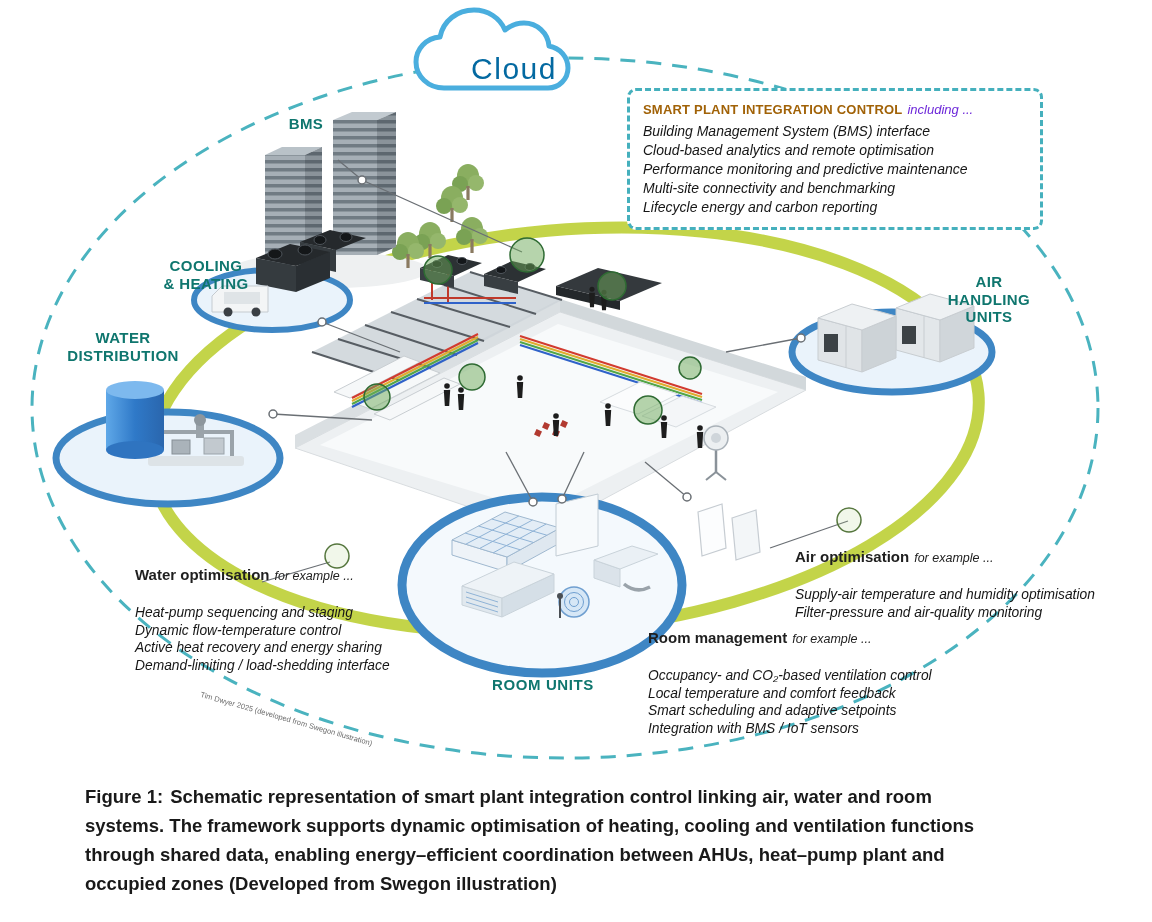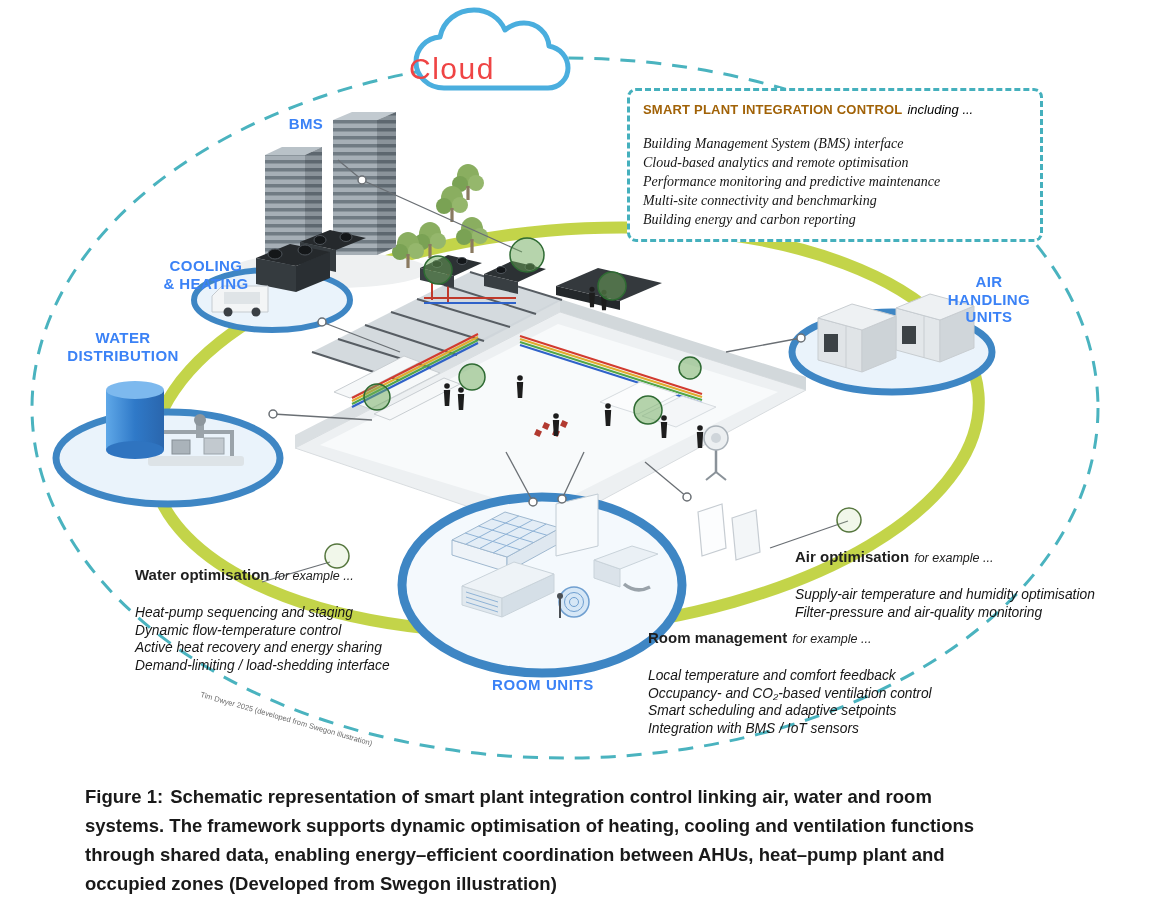--- a/index.html
+++ b/index.html
@@ -3,39 +3,39 @@
 <meta charset="utf-8">
 <style>
   html,body{margin:0;padding:0;}
   body{
     width:1152px;height:922px;background:#ffffff;position:relative;overflow:hidden;
     font-family:"Liberation Sans","DejaVu Sans",sans-serif;color:#1a1a1a;
   }
   #art{position:absolute;left:0;top:0;z-index:1;}
   .ov{position:absolute;z-index:2;}
   .cloud-text{
-    left:409px;top:52px;width:136px;text-align:left;
-    font-size:30px;color:#ef4444;letter-spacing:1.5px;font-weight:400;
+    left:421px;top:52px;width:136px;text-align:right;
+    font-size:30px;color:#0369a1;letter-spacing:1.5px;font-weight:400;
   }
   .node-label{
-    font-weight:bold;font-size:15px;color:#3b82f6;letter-spacing:.4px;
+    font-weight:bold;font-size:15px;color:#0f766e;letter-spacing:.4px;
     text-align:center;white-space:pre-line;line-height:1.18;
   }
   .lbl-bms{left:281px;top:115px;width:50px;}
   .lbl-cooling{left:143px;top:230px;width:126px;margin-top:27px;}
   .lbl-water{left:33px;top:329px;width:180px;}
   .lbl-ahu{left:929px;top:273px;width:120px;}
   .lbl-room{left:471px;top:676px;width:144px;letter-spacing:.6px;}
   .int-box{
     left:627px;top:88px;width:384px;padding:9px 13px 10px 13px;
     border:3px dashed #45b0bd;border-radius:9px;background:#ffffff;
   }
   .int-title{font-weight:bold;color:#a16207;font-size:13px;letter-spacing:.2px;}
-  .int-suffix{font-style:italic;font-weight:normal;color:#000000;font-size:13px;margin-left:5px;}
-  .int-items{margin-top:16px;font-family:Liberation Serif, serif;}
+  .int-suffix{font-style:italic;font-weight:normal;color:#6d28d9;font-size:13px;margin-left:5px;}
+  .int-items{margin-top:4px;}
   .int-items div{font-style:italic;font-size:14px;color:#161616;line-height:19px;}
   .opt-title{font-weight:bold;font-size:15px;color:#1f1f1f;}
   .opt-suffix{font-style:italic;font-size:12.5px;color:#222;margin-left:5px;font-weight:normal;}
   .opt-items{margin-top:20px;}
   .opt-items div{font-style:italic;font-size:13.8px;color:#161616;line-height:17.5px;}
   .opt-water{left:135px;top:566px;width:280px;}
   .opt-air{left:795px;top:548px;width:330px;}
   .opt-roommgmt{left:648px;top:629px;width:330px;}
   .credit{
     left:202px;top:690px;font-size:7.5px;color:#6b6b6b;white-space:nowrap;
@@ -333,21 +333,21 @@
 
 <div class="ov int-box">
   <div>
     <span class="int-title">SMART PLANT INTEGRATION CONTROL</span><span class="int-suffix">including ...</span>
   </div>
   <div class="int-items">
     <div>Building Management System (BMS) interface</div>
     <div>Cloud-based analytics and remote optimisation</div>
     <div>Performance monitoring and predictive maintenance</div>
     <div>Multi-site connectivity and benchmarking</div>
-    <div>Building energy and carbon reporting</div>
+    <div>Lifecycle energy and carbon reporting</div>
   </div>
 </div>
 
 <div class="ov opt-water">
   <div>
     <span class="opt-title">Water optimisation</span><span class="opt-suffix">for example ...</span>
   </div>
   <div class="opt-items">
     <div>Heat-pump sequencing and staging</div>
     <div>Dynamic flow-temperature control</div>
@@ -364,22 +364,22 @@
     <div>Supply-air temperature and humidity optimisation</div>
     <div>Filter-pressure and air-quality monitoring</div>
   </div>
 </div>
 
 <div class="ov opt-roommgmt">
   <div>
     <span class="opt-title">Room management</span><span class="opt-suffix">for example ...</span>
   </div>
   <div class="opt-items">
+    <div>Occupancy- and CO₂-based ventilation control</div>
     <div>Local temperature and comfort feedback</div>
-    <div>Occupancy- and CO₂-based ventilation control</div>
     <div>Smart scheduling and adaptive setpoints</div>
     <div>Integration with BMS / IoT sensors</div>
   </div>
 </div>
 
 <div class="ov credit">Tim Dwyer 2025 (developed from Swegon illustration)</div>
 
 <div class="ov caption">
   <span class="cap-label">Figure 1:</span><span>Schematic representation of smart plant integration control linking air, water and room systems. The framework supports dynamic optimisation of heating, cooling and ventilation functions through shared data, enabling energy–efficient coordination between AHUs, heat–pump plant and occupied zones (Developed from Swegon illustration)</span>
 </div>

